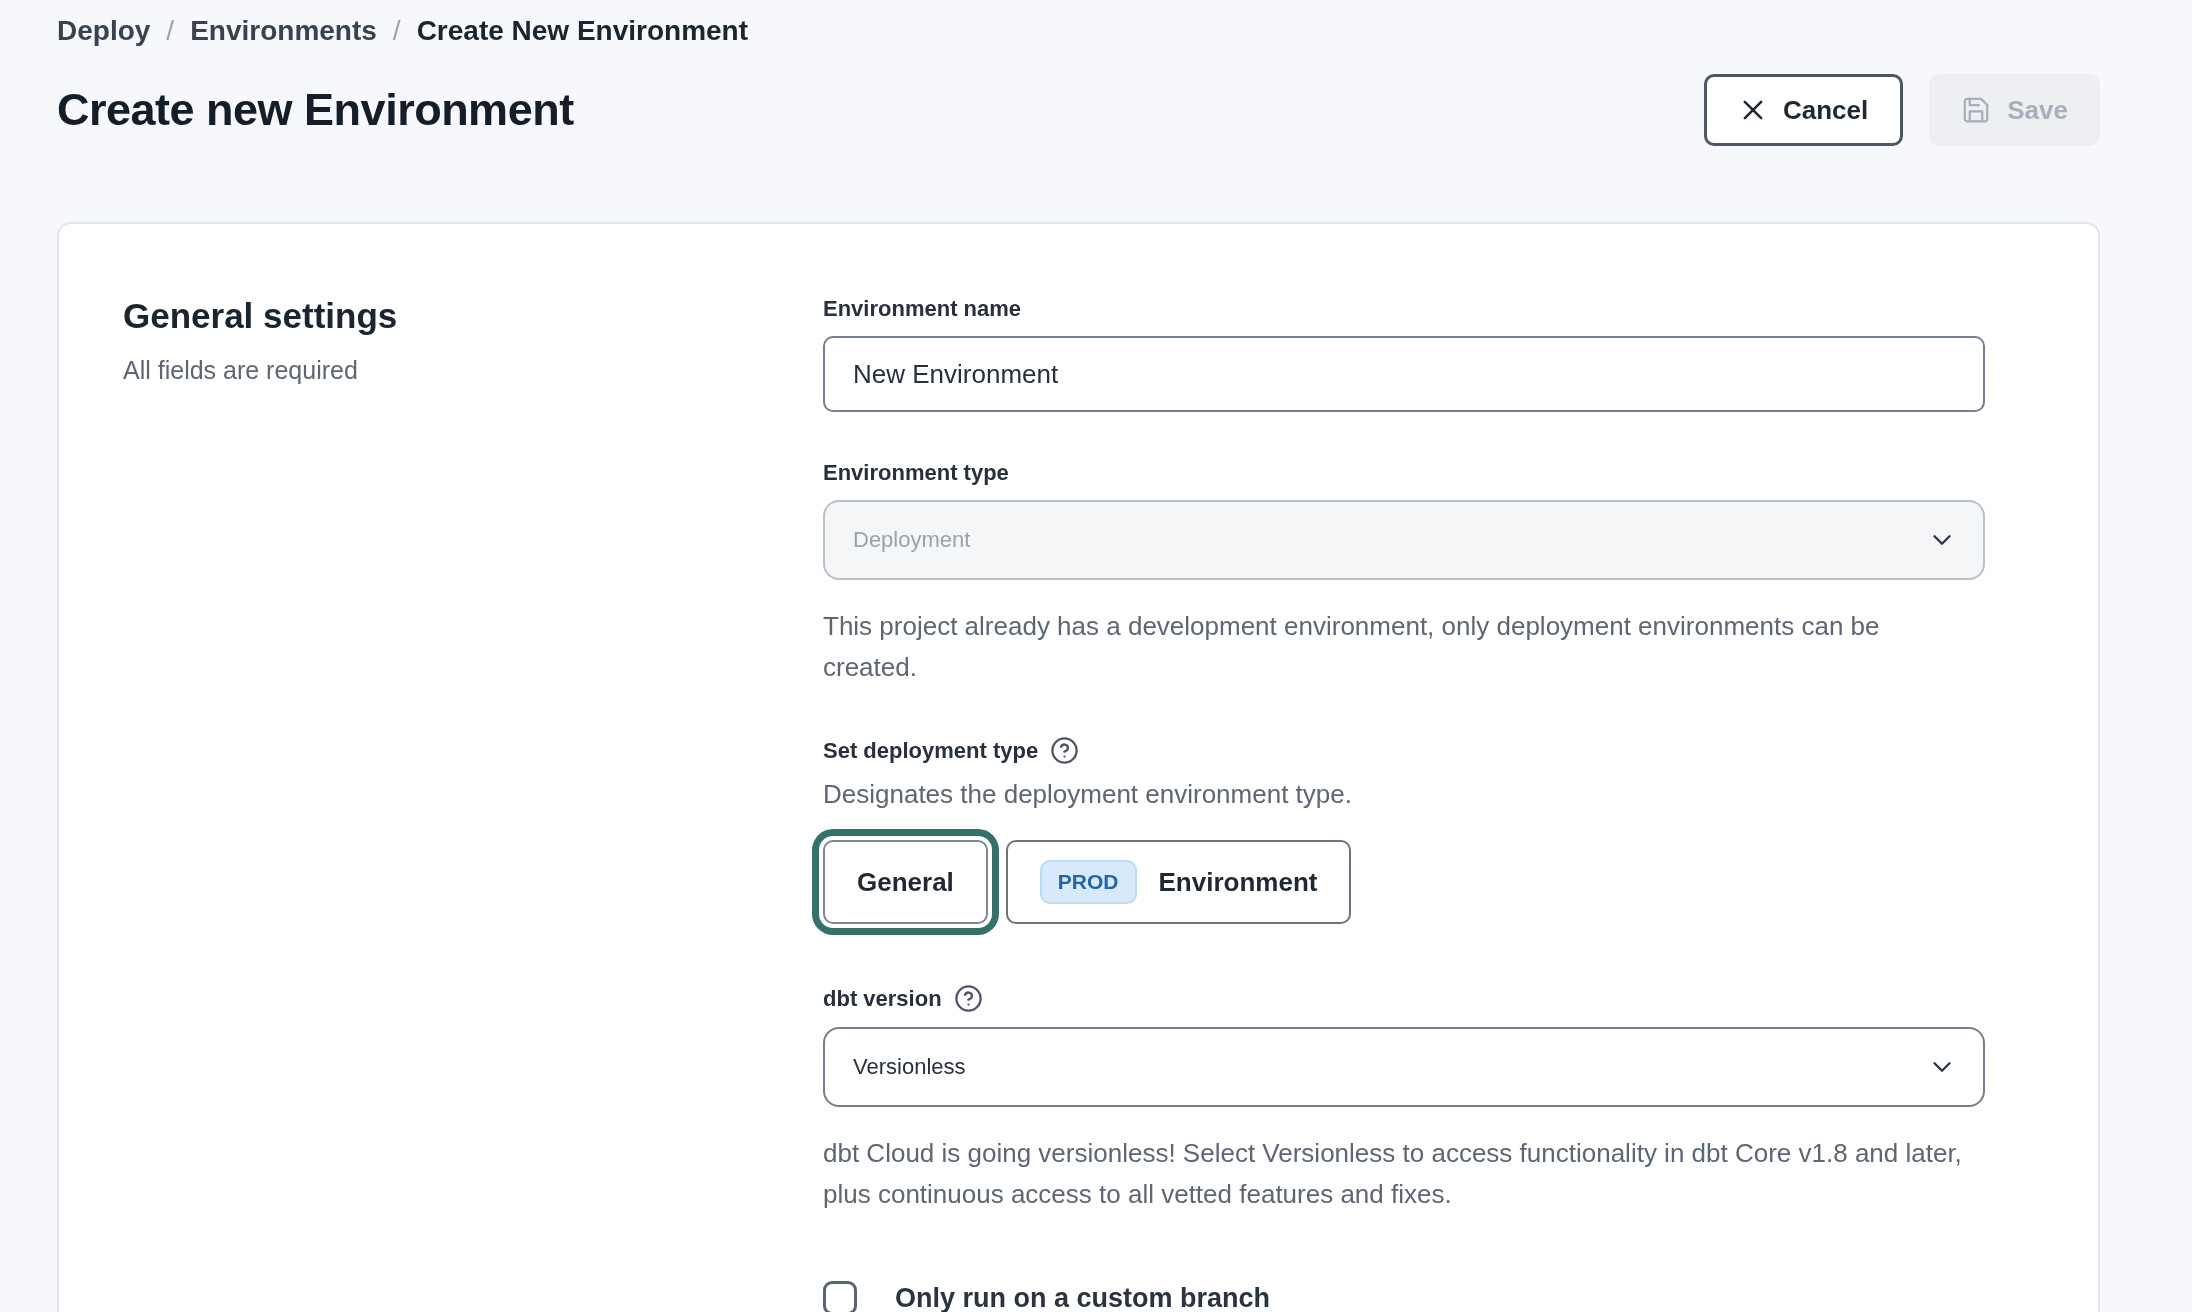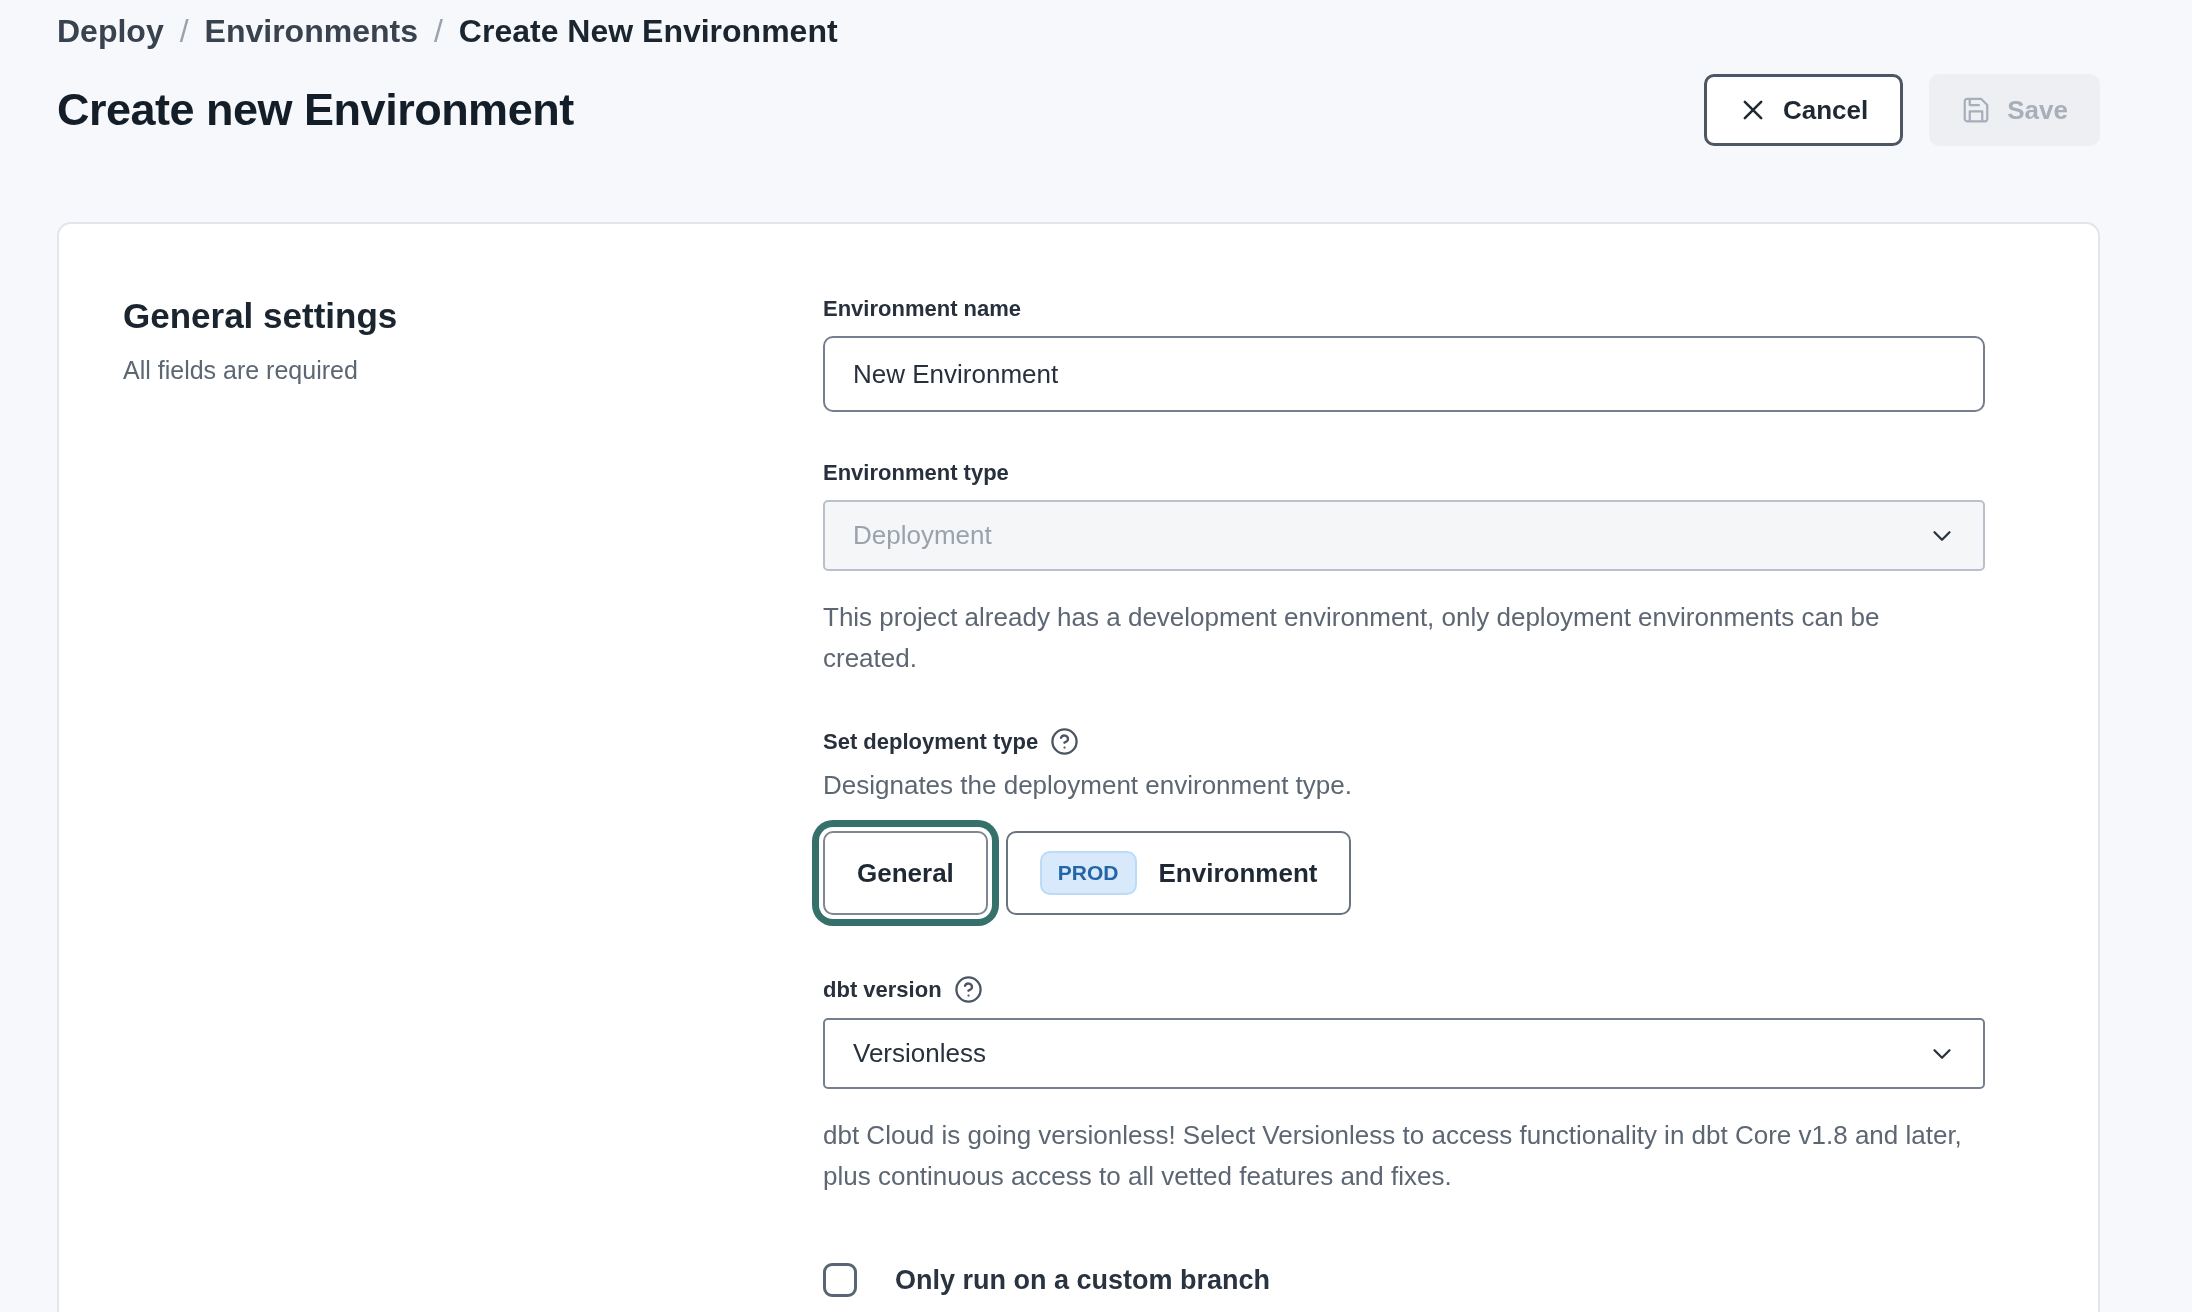--- a/index.html
+++ b/index.html
@@ -8,21 +8,21 @@
     font-family: "Liberation Sans", "DejaVu Sans", sans-serif;
     background: var(--page-bg, #f7f8fb);
     color: #1f2933;
   }
   .page { width: 2192px; height: 1312px; position: relative; }
 
   
   .topbar { padding: 14px 92px 0 57px; }
   .breadcrumb {
     display: flex; align-items: center; gap: 16px;
-    font-size: 32px; font-weight: 700; line-height: 34px;
+    font-size: 28px; font-weight: 700; line-height: 34px;
   }
   .breadcrumb a { color: #39434f; text-decoration: none; cursor: pointer; }
   .breadcrumb .sep { color: #9aa3ad; font-weight: 400; }
   .breadcrumb .current { color: #1b2530; }
 
   .header-row {
     margin-top: 26px;
     display: flex; align-items: center; justify-content: space-between;
   }
   .page-title {
@@ -63,25 +63,25 @@
   .field-label svg { display: block; cursor: pointer; }
 
   .text-input {
     width: 100%; height: 76px;
     border: 2px solid #767f8d; border-radius: 10px;
     padding: 0 28px; font-family: inherit; font-size: 26px; color: #27303c;
     background: #fff; outline: none;
   }
 
   .select {
-    width: 100%; height: 71px;
-    border: 2px solid #767f8d; border-radius: 5px;
+    width: 100%; height: 80px;
+    border: 2px solid #767f8d; border-radius: 16px;
     padding: 0 26px 0 28px; background: #fff;
     display: flex; align-items: center; justify-content: space-between;
-    font-size: 26px; color: #27303c; cursor: pointer;
+    font-size: 22px; color: #27303c; cursor: pointer;
   }
   .select.disabled {
     background: #f5f6f8; border-color: #bac1ca; color: #9aa2ad; cursor: default;
   }
   .select .chev { flex: 0 0 auto; }
 
   .help-text {
     margin-top: 26px; font-size: 26px; line-height: 41px; color: #5d6673;
     max-width: 1150px;
   }

